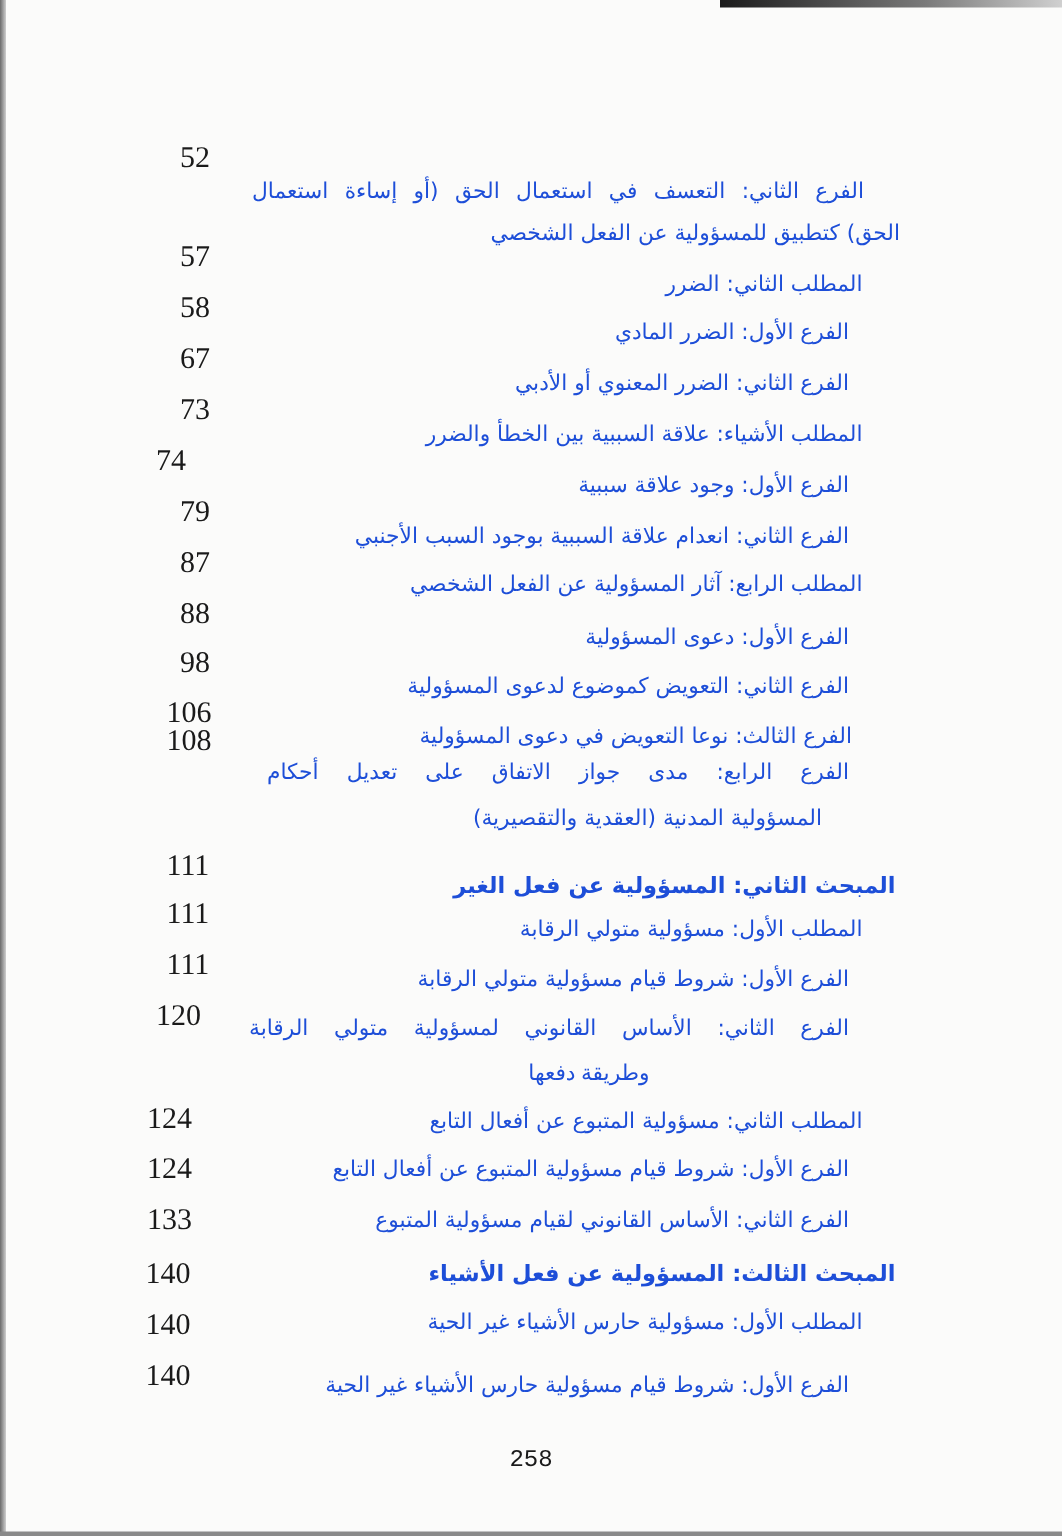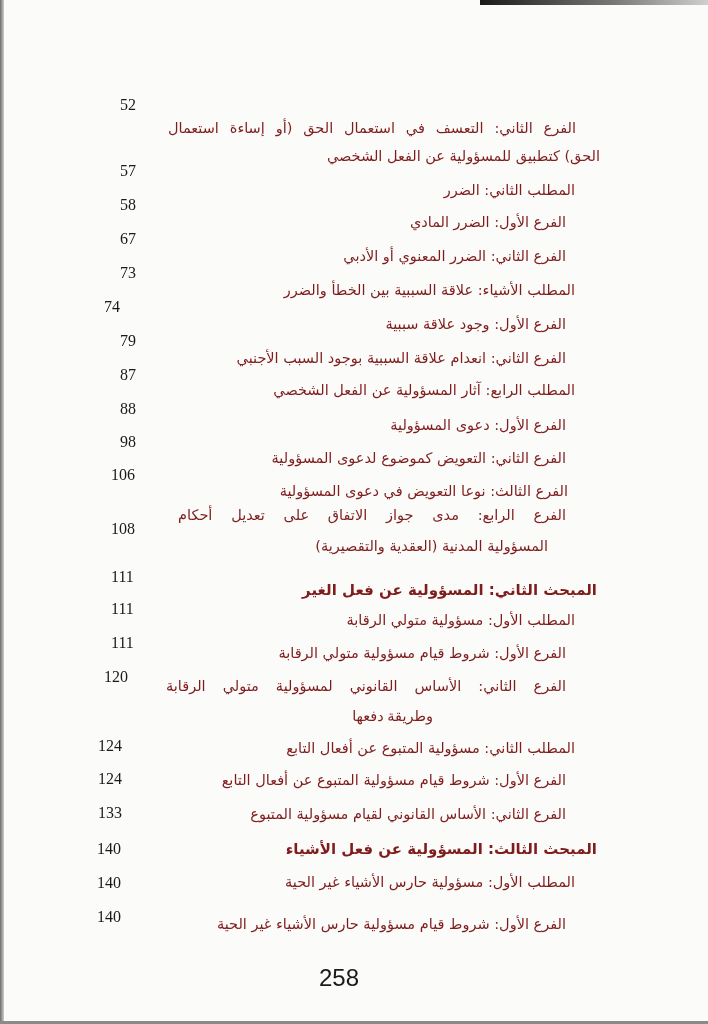--- a/index.html
+++ b/index.html
@@ -15,33 +15,33 @@
   .page-edge-top {
     position:absolute; left:480px; top:0; width:228px; height:5px;
     background:linear-gradient(to right,#1a1a1a,#7a7a7a 60%,#d0d0d0);
   }
   .page-edge-bottom {
     position:absolute; left:0; bottom:0; width:708px; height:3px;
     background:#8a8a8a;
   }
   .num {
     position:absolute; width:70px; text-align:left;
-    font-family:"Liberation Serif", serif; font-size:16px; color:#1a1a1a;
+    font-family:"Liberation Serif", serif; font-size:20px; color:#1a1a1a;
     line-height:22px;
   }
   .entry {
     position:absolute; right:0; direction:rtl; text-align:right;
-    font-family:"DejaVu Sans", sans-serif; font-size:14.5px; color:#7f1d1d;
+    font-family:"DejaVu Sans", sans-serif; font-size:14.5px; color:#1d4ed8;
     line-height:20px; white-space:nowrap;
   }
   .entry.bold { font-weight:bold; font-size:15px; }
   .entry.justified { text-align:justify; text-align-last:justify; white-space:normal; }
   .page-number {
-    position:absolute; left:319px; top:964px; width:70px; text-align:left;
-    font-family:Liberation Sans, sans-serif; font-size:24px; color:#1a1a1a;
+    position:absolute; left:319px; top:964px; width:70px; text-align:center;
+    font-family:Liberation Mono, monospace; font-size:16px; color:#1a1a1a;
   }
 </style>
 </head>
 <body>
 
 <div class="page-edge-left"></div>
 <div class="page-edge-top"></div>
 <div class="page-edge-bottom"></div>
 
 <div>
@@ -73,21 +73,21 @@
 
   <div class="num" style="left:120px;top:398px;">88</div>
   <div class="entry" style="right:142px;top:415px;">الفرع الأول: دعوى المسؤولية</div>
 
   <div class="num" style="left:120px;top:431px;">98</div>
   <div class="entry" style="right:142px;top:448px;margin-left:32px;">الفرع الثاني: التعويض كموضوع لدعوى المسؤولية</div>
 
   <div class="num" style="left:111px;top:464px;">106</div>
   <div class="entry" style="right:140px;top:481px;">الفرع الثالث: نوعا التعويض في دعوى المسؤولية</div>
 
-  <div class="num" style="left:111px;top:518px;">108</div>
+  <div class="num" style="left:111px;top:483px;">108</div>
   <div class="entry justified" style="right:142px;top:505px;width:388px;">الفرع الرابع: مدى جواز الاتفاق على تعديل أحكام</div>
   <div class="entry" style="right:160px;top:536px;">المسؤولية المدنية (العقدية والتقصيرية)</div>
 
   <div class="num" style="left:111px;top:566px;">111</div>
   <div class="entry bold" style="right:111px;top:580px;">المبحث الثاني: المسؤولية عن فعل الغير</div>
 
   <div class="num" style="left:111px;top:598px;">111</div>
   <div class="entry" style="right:133px;top:610px;">المطلب الأول: مسؤولية متولي الرقابة</div>
 
   <div class="num" style="left:111px;top:632px;">111</div>

